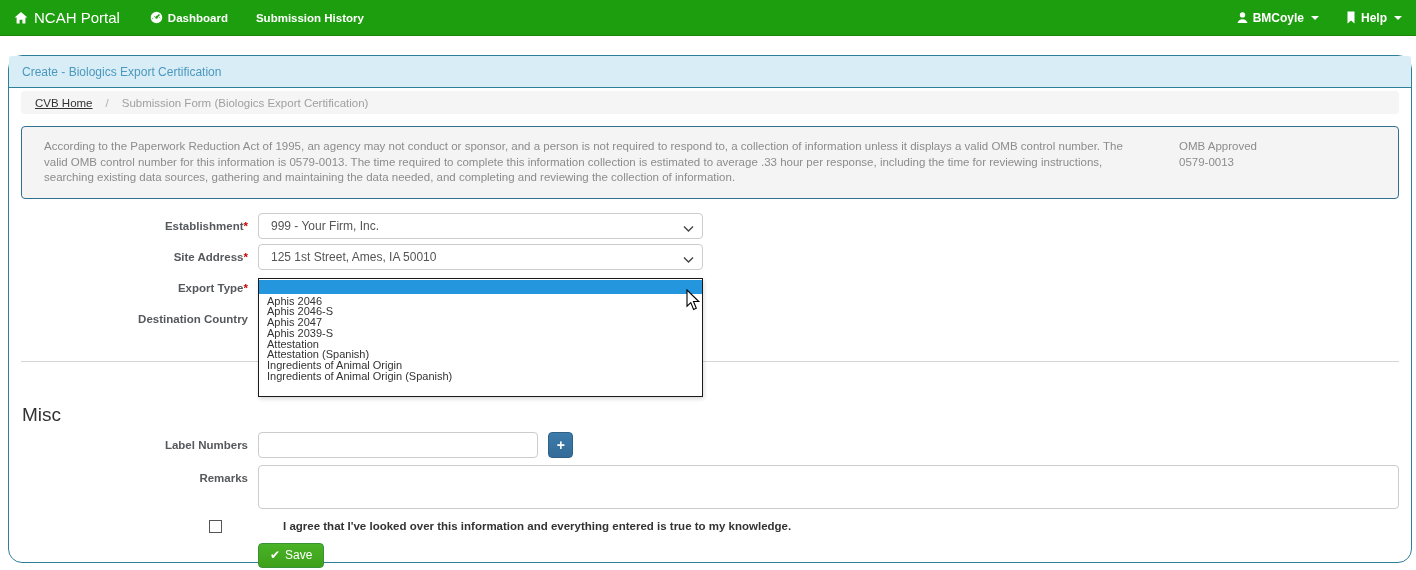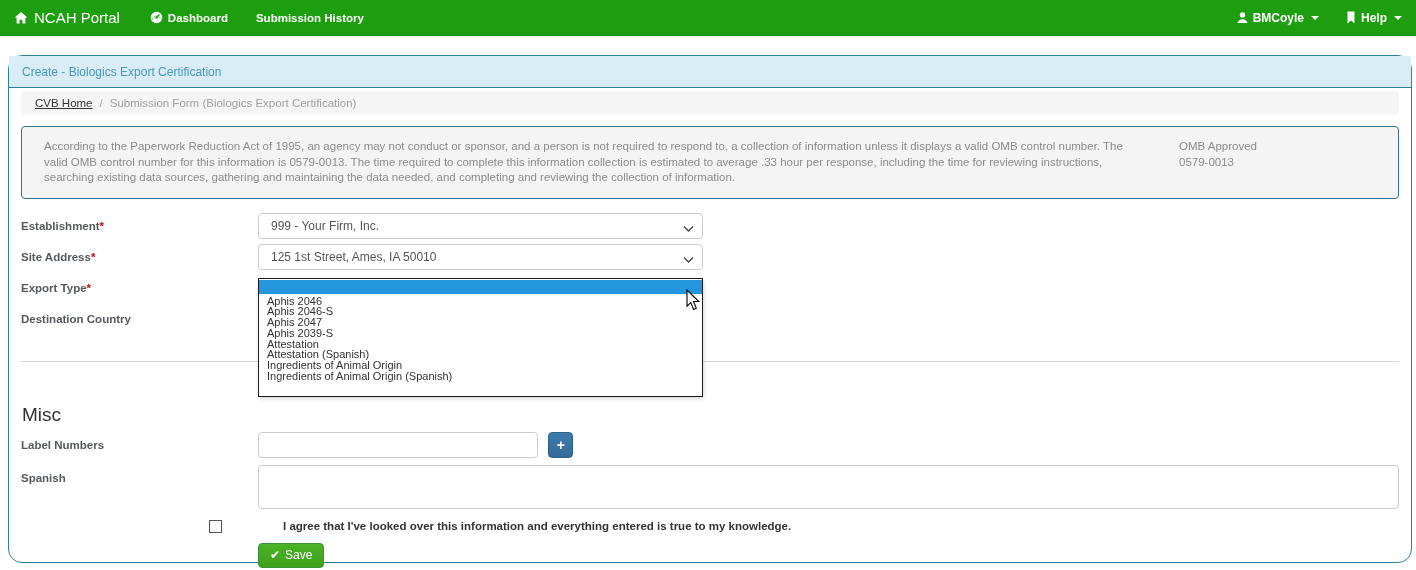--- a/index.html
+++ b/index.html
@@ -22,34 +22,34 @@
 
   
   .panel { margin:19px 4px 0 8px; border:1px solid #2e7f99; border-radius:14px;
     height:508px; background:#fff; }
   .panel-heading { background:#d9edf7; color:#4a98bd; font-size:12px;
     padding:9px 13px 8px 13px; border-bottom:1px solid #2e7f99; border-radius:3px 3px 0 0; }
   .panel-body { padding:3px 12px 0 12px; position:relative; }
 
   
   .breadcrumb { background:#f5f5f5; border-radius:4px; padding:5px 14px; font-size:11.5px;
-    height:23px; display:flex; align-items:center; gap:7px; margin-bottom:12px; }
+    height:23px; display:flex; align-items:center; gap:13px; margin-bottom:12px; }
   .crumb-link { color:#333; text-decoration:underline; cursor:pointer; }
   .crumb-sep { color:#b0b0b0; }
   .crumb-current { color:#a0a0a0; }
 
   
   .omb-box { border:1px solid #31708f; border-radius:4px; background:#f4f4f4;
     padding:12px 22px; display:flex; margin-bottom:14px; }
   .omb-text { width:1105px; font-size:11.5px; line-height:15.5px; color:#8c8c8c; }
   .omb-right { margin-left:30px; font-size:11.5px; line-height:15.5px; color:#8c8c8c; white-space:pre-line; }
 
   
   .frow { display:flex; margin-bottom:5px; min-height:26px; }
-  .flabel { width:237px; text-align:left; padding:7px 10px 0 0; font-size:11.5px;
+  .flabel { width:237px; text-align:right; padding:7px 10px 0 0; font-size:11.5px;
     font-weight:bold; color:#55595d; }
   .req { color:#cc0000; }
   .fctrl { position:relative; }
   .sel { width:445px; height:26px; border:1px solid #ccc; border-radius:4px; background:#fff;
     font-size:12px; color:#555; display:flex; align-items:center; padding:0 26px 0 12px;
     cursor:pointer; }
   .sel .chev { position:absolute; right:9px; top:9px; }
 
   
   .dropdown { position:absolute; left:0; top:3px; width:445px; height:119px;
@@ -213,21 +213,21 @@
     <div class="frow">
       <div class="flabel"><span>Label Numbers</span></div>
       <div class="fctrl">
         <input class="txt-input" type="text" value="" style="">
         <button class="add-btn"><span>+</span></button>
       </div>
     </div>
 
     
     <div class="frow remarks-row">
-      <div class="flabel"><span>Spanish</span></div>
+      <div class="flabel"><span>Remarks</span></div>
       <div class="fctrl">
         <textarea class="remarks" style=""></textarea>
       </div>
     </div>
 
     
     <div class="agree-row">
       <div class="agree-box-col">
         <input type="checkbox" class="agree-check" style="">
       </div>

